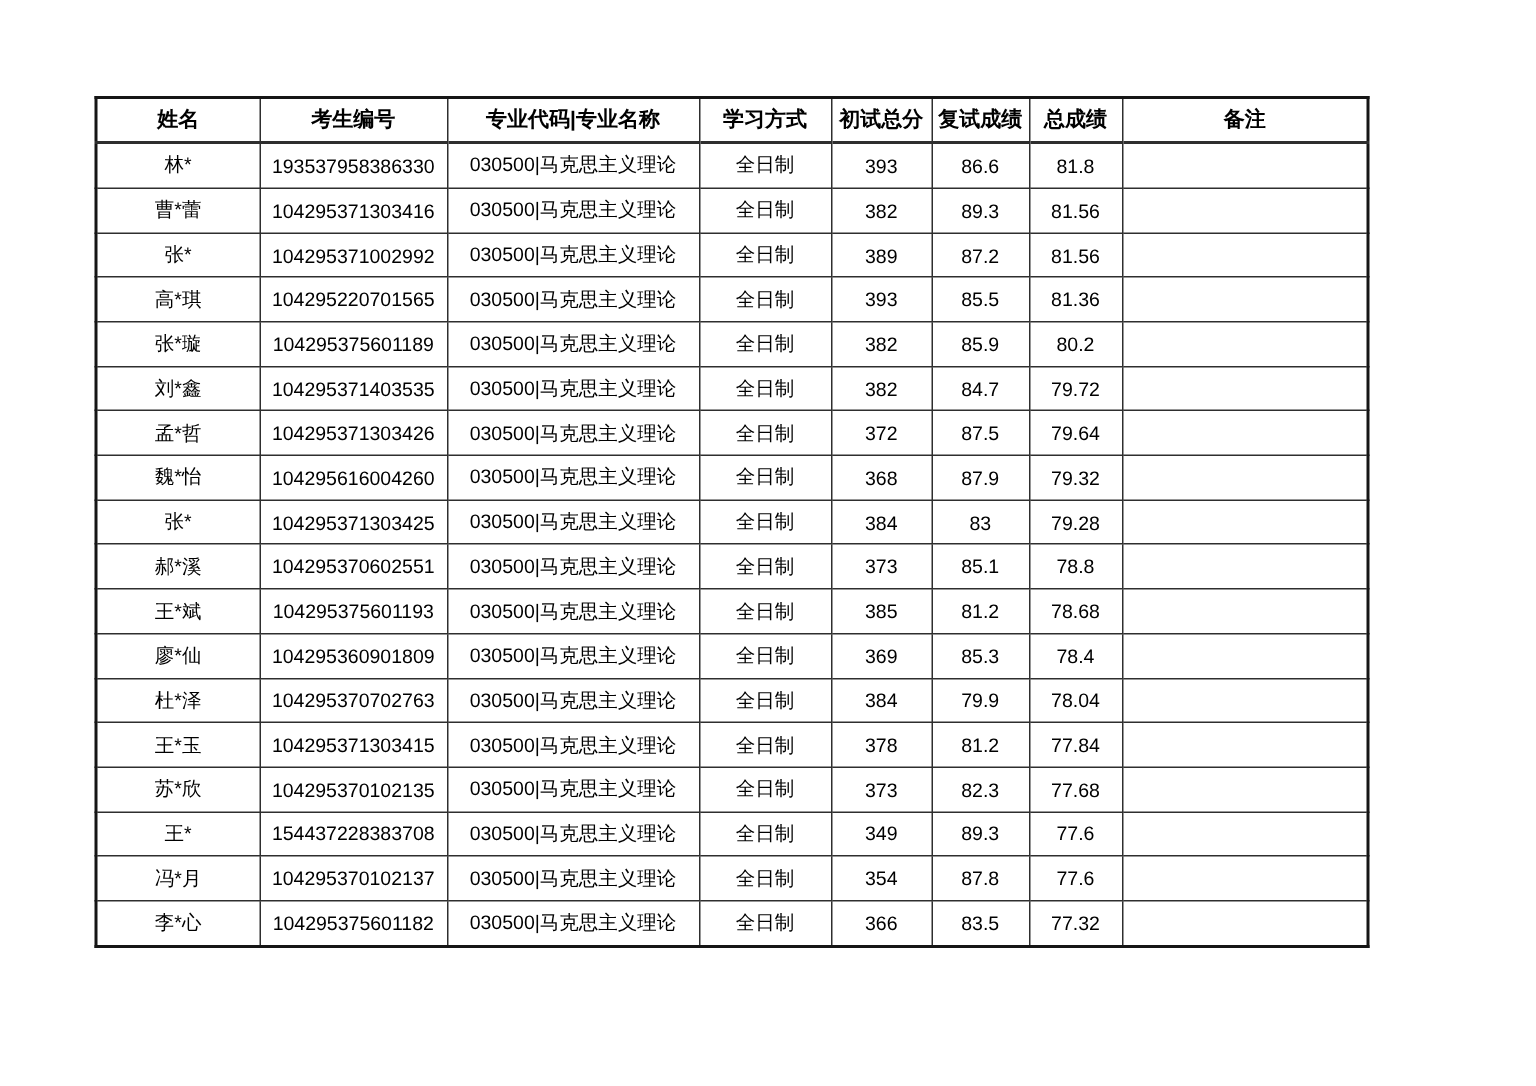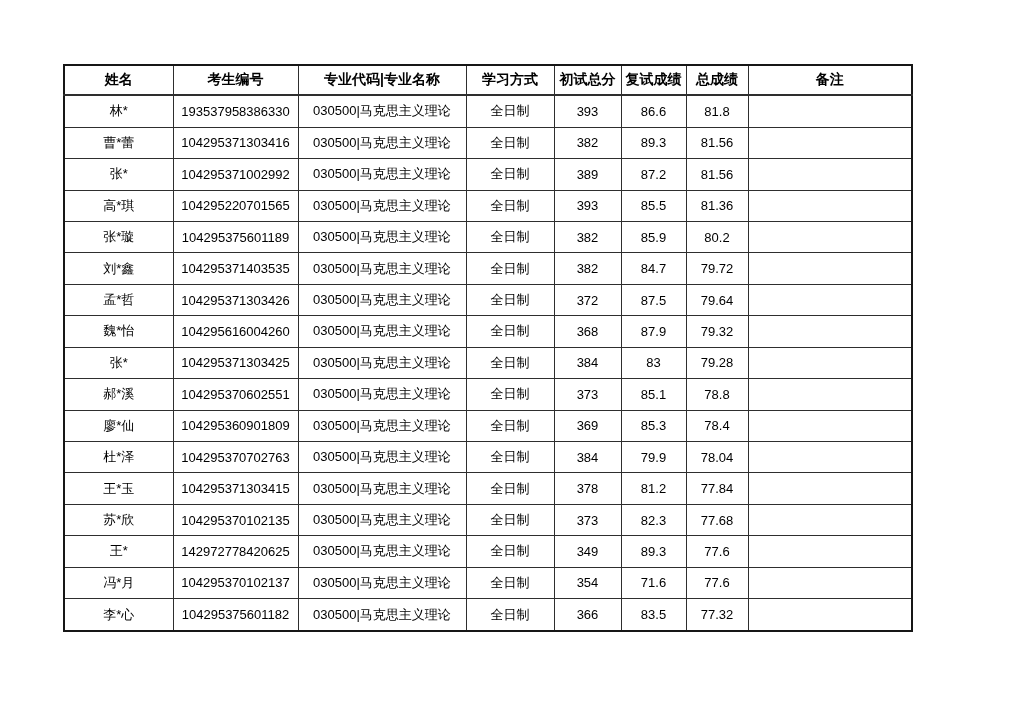--- a/index.html
+++ b/index.html
@@ -176,20 +176,30 @@
           <td>郝*溪</td>
           <td>104295370602551</td>
           <td>030500|马克思主义理论</td>
           <td>全日制</td>
           <td>373</td>
           <td>85.1</td>
           <td>78.8</td>
           <td></td>
         </tr>
         <tr>
+          <td>王*斌</td>
+          <td>104295375601193</td>
+          <td>030500|马克思主义理论</td>
+          <td>全日制</td>
+          <td>385</td>
+          <td>81.2</td>
+          <td>78.68</td>
+          <td></td>
+        </tr>
+        <tr>
           <td>廖*仙</td>
           <td>104295360901809</td>
           <td>030500|马克思主义理论</td>
           <td>全日制</td>
           <td>369</td>
           <td>85.3</td>
           <td>78.4</td>
           <td></td>
         </tr>
         <tr>
@@ -217,35 +227,35 @@
           <td>104295370102135</td>
           <td>030500|马克思主义理论</td>
           <td>全日制</td>
           <td>373</td>
           <td>82.3</td>
           <td>77.68</td>
           <td></td>
         </tr>
         <tr>
           <td>王*</td>
-          <td>142972778420625</td>
+          <td>154437228383708</td>
           <td>030500|马克思主义理论</td>
           <td>全日制</td>
           <td>349</td>
           <td>89.3</td>
           <td>77.6</td>
           <td></td>
         </tr>
         <tr>
           <td>冯*月</td>
           <td>104295370102137</td>
           <td>030500|马克思主义理论</td>
           <td>全日制</td>
           <td>354</td>
-          <td>71.6</td>
+          <td>87.8</td>
           <td>77.6</td>
           <td></td>
         </tr>
         <tr>
           <td>李*心</td>
           <td>104295375601182</td>
           <td>030500|马克思主义理论</td>
           <td>全日制</td>
           <td>366</td>
           <td>83.5</td>

